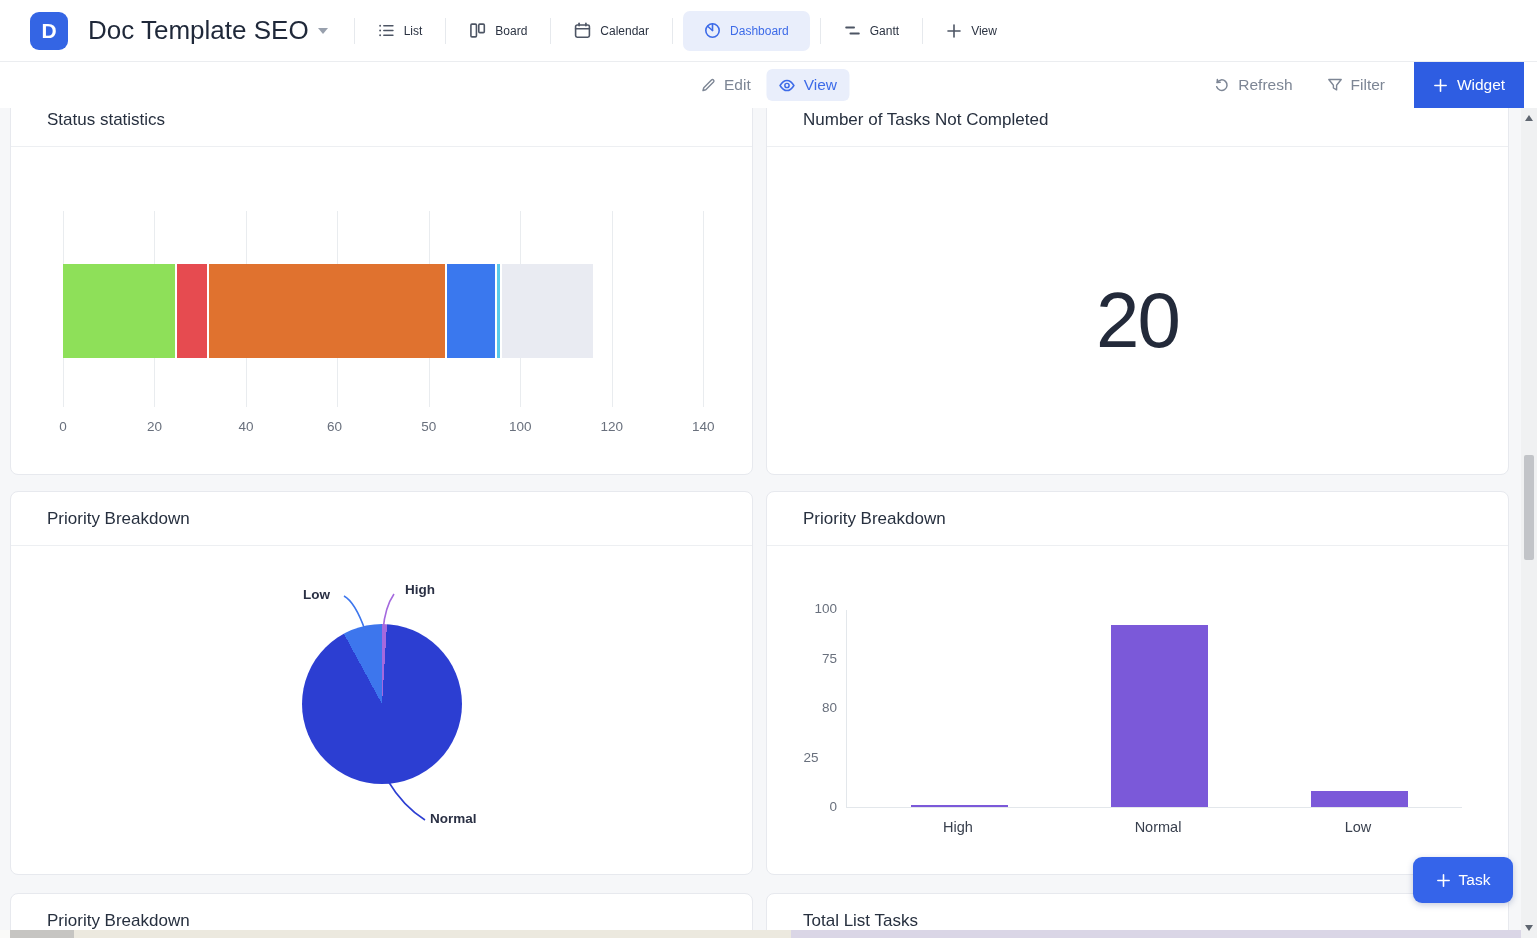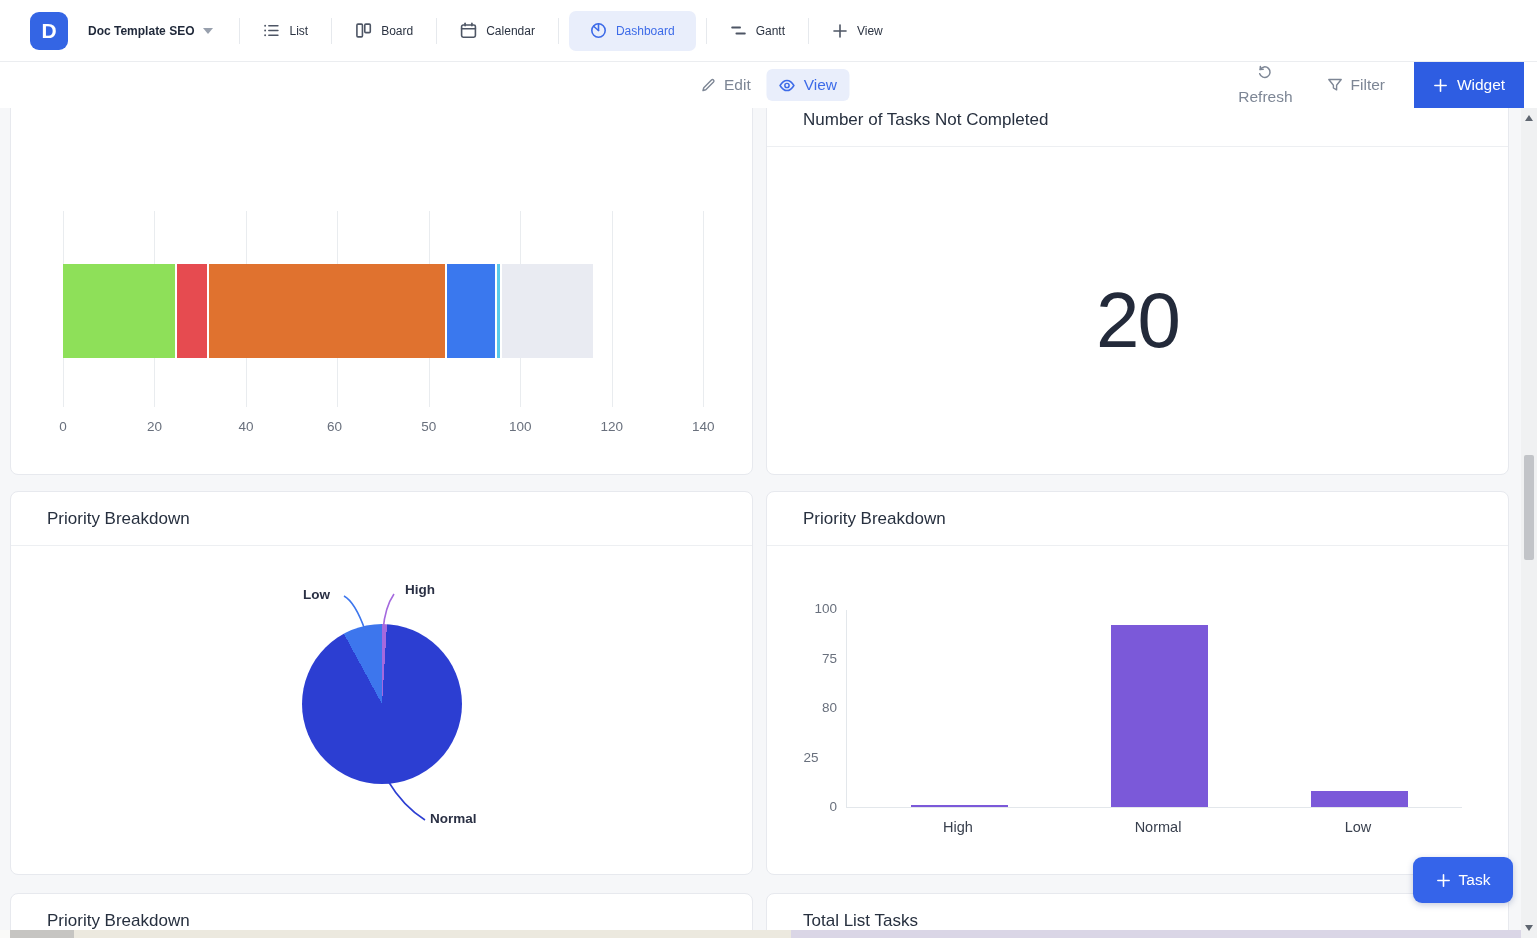--- a/index.html
+++ b/index.html
@@ -6,21 +6,21 @@
   html,body { width:1537px; height:938px; }
   body { font-family:"Liberation Sans", sans-serif; background:#f6f7f9; position:relative; overflow:hidden; }
 
   .page { position:absolute; inset:0; overflow:hidden; }
 
   
   .topnav { position:absolute; left:0; top:0; width:1537px; height:62px; background:#fff;
             border-bottom:1px solid #ebedf0; display:flex; align-items:center; padding-left:30px; z-index:30; }
   .logo { width:38px; height:38px; border-radius:9px; background:#3465e4; color:#fff; font-size:21px;
           font-weight:bold; display:flex; align-items:center; justify-content:center; }
-  .ws-title { margin-left:20px; font-size:12px; font-weight:bold; color:#1f2839; display:flex; align-items:center; }
+  .ws-title { margin-left:20px; font-size:26px; font-weight:normal; color:#1f2839; display:flex; align-items:center; }
   .caret { margin-left:9px; width:0; height:0; border-left:5px solid transparent; border-right:5px solid transparent;
            border-top:6px solid #98a0ad; }
   .nav-div { width:1px; height:26px; background:#e6e9ed; margin:0 2px; }
   .nav-div.first { margin-left:26px; }
   .tab { display:flex; align-items:center; gap:9px; padding:0 21px; height:40px; font-size:12px; color:#2b3342; cursor:pointer; }
   .tab .ticon { color:#4d5564; display:flex; }
   .tab.active { background:#e9eefb; border-radius:7px; color:#3d6be8; margin:16px 8px; }
   .tab.active .ticon { color:#3d6be8; }
 
   
@@ -90,20 +90,23 @@
   .hthumb { position:absolute; left:10px; top:0; width:64px; height:8px; background:#c6c5c2; }
 
   svg.ic { display:block; }
 </style>
 </head>
 <body>
 
 <div class="page">
 
   <div class="card c-status">
+    <div class="card-head">
+      <span class="card-title">Status statistics</span>
+    </div>
     <div class="status-grid">
         <div class="vgrid" style="left: 0px;"></div>
         <div class="vgrid" style="left: 91.46px;"></div>
         <div class="vgrid" style="left: 182.92px;"></div>
         <div class="vgrid" style="left: 274.38px;"></div>
         <div class="vgrid" style="left: 365.84px;"></div>
         <div class="vgrid" style="left: 457.3px;"></div>
         <div class="vgrid" style="left: 548.76px;"></div>
         <div class="vgrid" style="left: 640.22px;"></div>
       </div>
@@ -281,21 +284,21 @@
           <svg class="ic" width="17" height="17" viewBox="0 0 16 16" fill="none" stroke="currentColor" stroke-width="1.4">
             <path d="M1.5 8 C3.5 4.6 5.8 3.2 8 3.2 s4.5 1.4 6.5 4.8 C12.5 11.4 10.2 12.8 8 12.8 S3.5 11.4 1.5 8 Z"></path>
             <circle cx="8" cy="8" r="2"></circle>
           </svg>
         </span>
         <span>View</span>
       </div>
     </div>
 
     <div class="tb-right">
-      <div class="tb-item" style="padding:7px 0;flex-direction:column;">
+      <div class="tb-item" style="padding:7px 0;">
         <span>
           <svg class="ic" width="16" height="16" viewBox="0 0 16 16" fill="none" stroke="currentColor" stroke-width="1.5" stroke-linecap="round">
             <path d="M3.2 5.4 A5.3 5.3 0 1 1 2.7 9.8"></path>
             <polyline points="3.4,2.4 3.2,5.5 6.2,5.2" fill="none"></polyline>
           </svg>
         </span>
         <span>Refresh</span>
       </div>
       <div class="tb-item" style="padding:7px 0;">
         <span>

